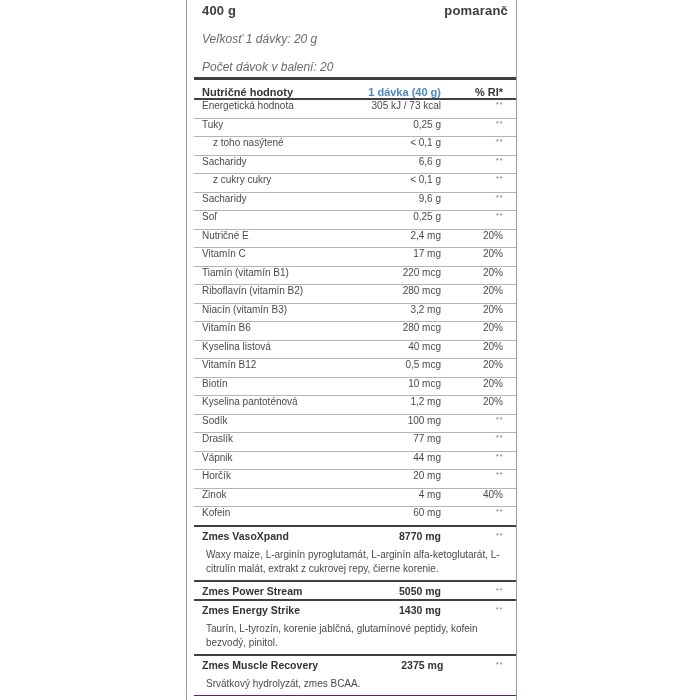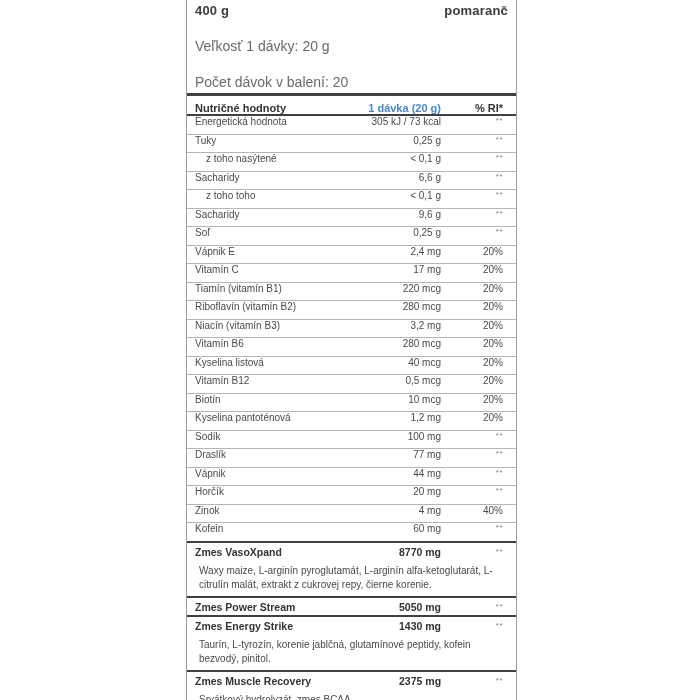--- a/index.html
+++ b/index.html
@@ -14,37 +14,39 @@
   .label {
     position: absolute;
     left: 186px;
     top: 0;
     width: 331px;
     height: 700px;
     box-sizing: border-box;
     border-left: 1px solid #9a9a9a;
     border-right: 1px solid #9a9a9a;
     background: #fff;
+    padding-left: 7px;
   }
   .head {
     padding: 3px 8px 1px 8px;
     border-bottom: 3px solid #404040;
   }
   .head-top {
     display: flex;
     justify-content: space-between;
     font-weight: bold;
     font-size: 13px;
     color: #3d3d3d;
     letter-spacing: 0.2px;
   }
   .head-sub {
-    font-size: 14px;
+    font-size: 12px;
     color: #6a6a6a;
-    margin-top: 20px;
+    margin-top: 14px;
+    font-style: italic;
   }
   .head-sub:last-child { margin-bottom: 2px; }
   .thead {
     display: flex;
     align-items: flex-end;
     height: 18px;
     border-bottom: 2px solid #404040;
     font-size: 11px;
     font-weight: bold;
     color: #333333;
@@ -96,21 +98,21 @@
     <div class="head-top">
       <span>400 g</span>
       <span>pomaranč</span>
     </div>
     <div class="head-sub">Veľkosť 1 dávky: 20 g</div>
     <div class="head-sub">Počet dávok v balení: 20</div>
   </div>
 
   <div class="thead">
     <span class="c-name">Nutričné hodnoty</span>
-    <span class="c-val blue" style="color: rgb(74, 134, 200); font-weight: bold;">1 dávka (20 g)</span>
+    <span class="c-val blue" style="color: rgb(74, 134, 200); font-weight: bold;">1 dávka (40 g)</span>
     <span class="c-pct">% RI*</span>
   </div>
 
   <div id="rows">
       <div class="row">
         <span class="c-name">Energetická hodnota</span>
         <span class="c-val">305 kJ / 73 kcal</span>
         <span class="c-pct"><span class="stars">**</span></span>
       </div>
       <div class="row">
@@ -122,36 +124,36 @@
         <span class="c-name indent">z toho nasýtené</span>
         <span class="c-val">&lt; 0,1 g</span>
         <span class="c-pct"><span class="stars">**</span></span>
       </div>
       <div class="row">
         <span class="c-name">Sacharidy</span>
         <span class="c-val">6,6 g</span>
         <span class="c-pct"><span class="stars">**</span></span>
       </div>
       <div class="row">
-        <span class="c-name indent">z toho toho</span>
+        <span class="c-name indent">z cukry cukry</span>
         <span class="c-val">&lt; 0,1 g</span>
         <span class="c-pct"><span class="stars">**</span></span>
       </div>
       <div class="row">
         <span class="c-name">Sacharidy</span>
         <span class="c-val">9,6 g</span>
         <span class="c-pct"><span class="stars">**</span></span>
       </div>
       <div class="row">
         <span class="c-name">Soľ</span>
         <span class="c-val">0,25 g</span>
         <span class="c-pct"><span class="stars">**</span></span>
       </div>
       <div class="row">
-        <span class="c-name">Vápnik E</span>
+        <span class="c-name">Nutričné E</span>
         <span class="c-val">2,4 mg</span>
         <span class="c-pct">20%</span>
       </div>
       <div class="row">
         <span class="c-name">Vitamín C</span>
         <span class="c-val">17 mg</span>
         <span class="c-pct">20%</span>
       </div>
       <div class="row">
         <span class="c-name">Tiamín (vitamín B1)</span>

